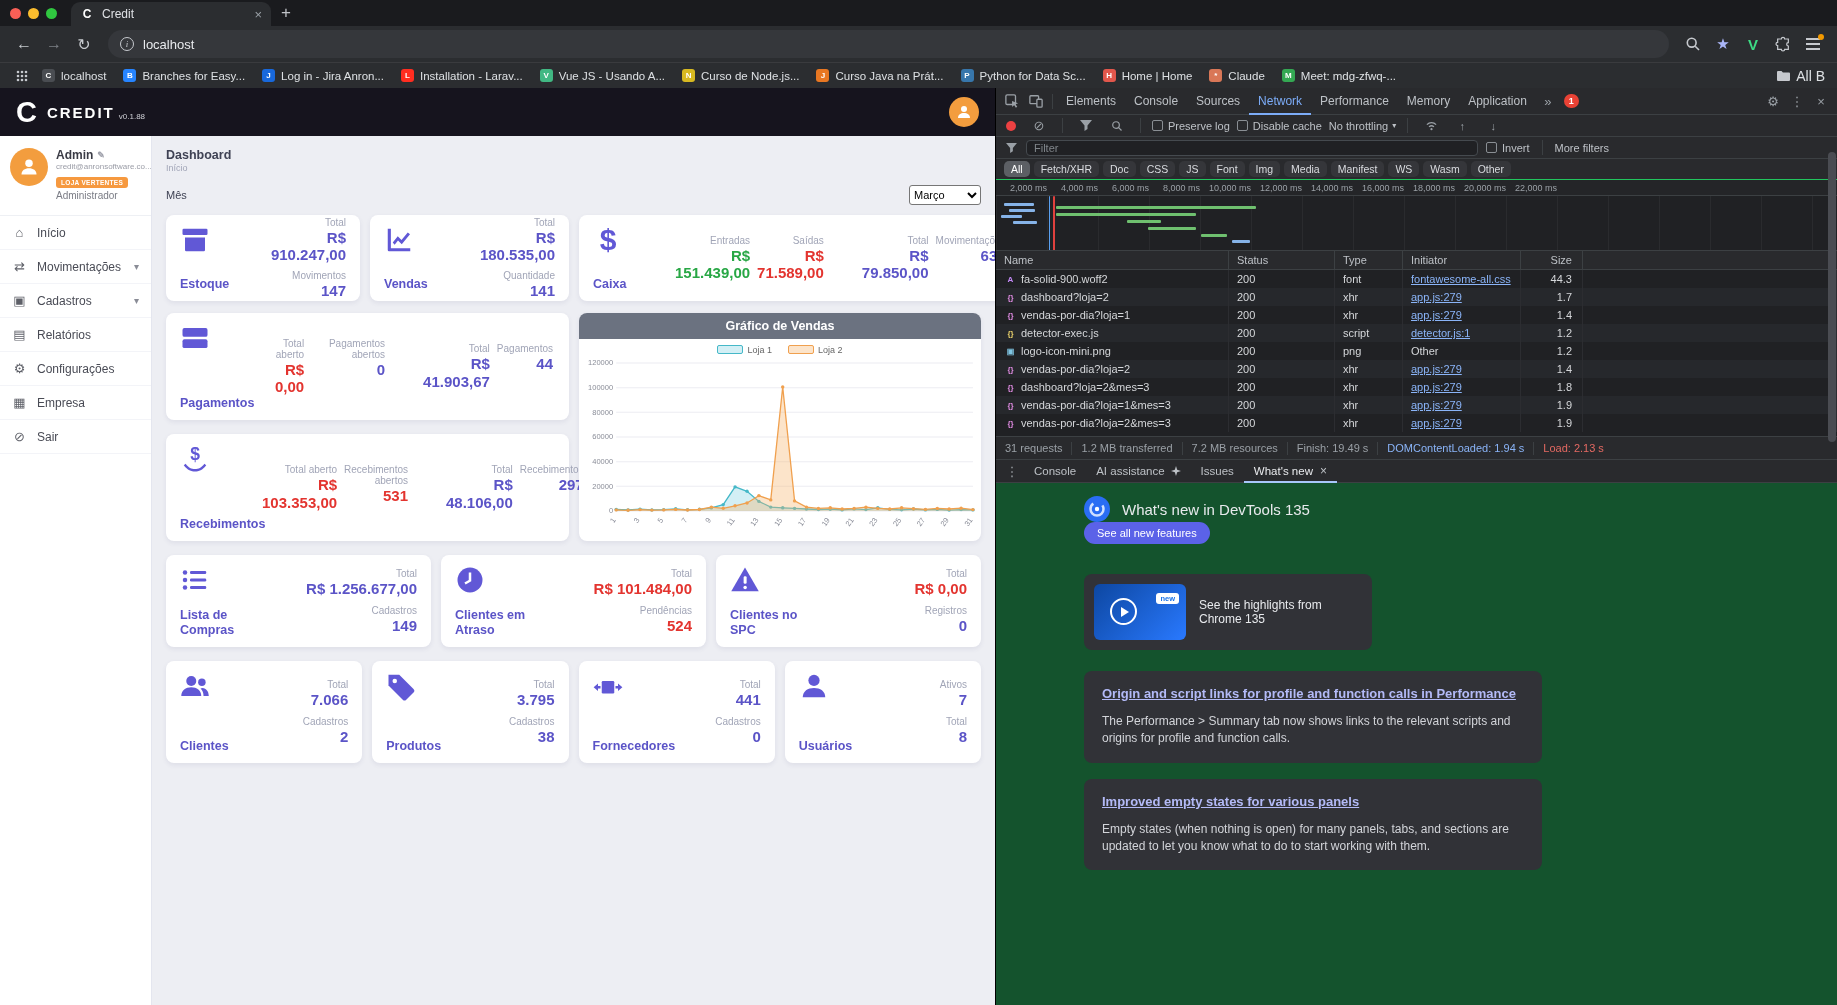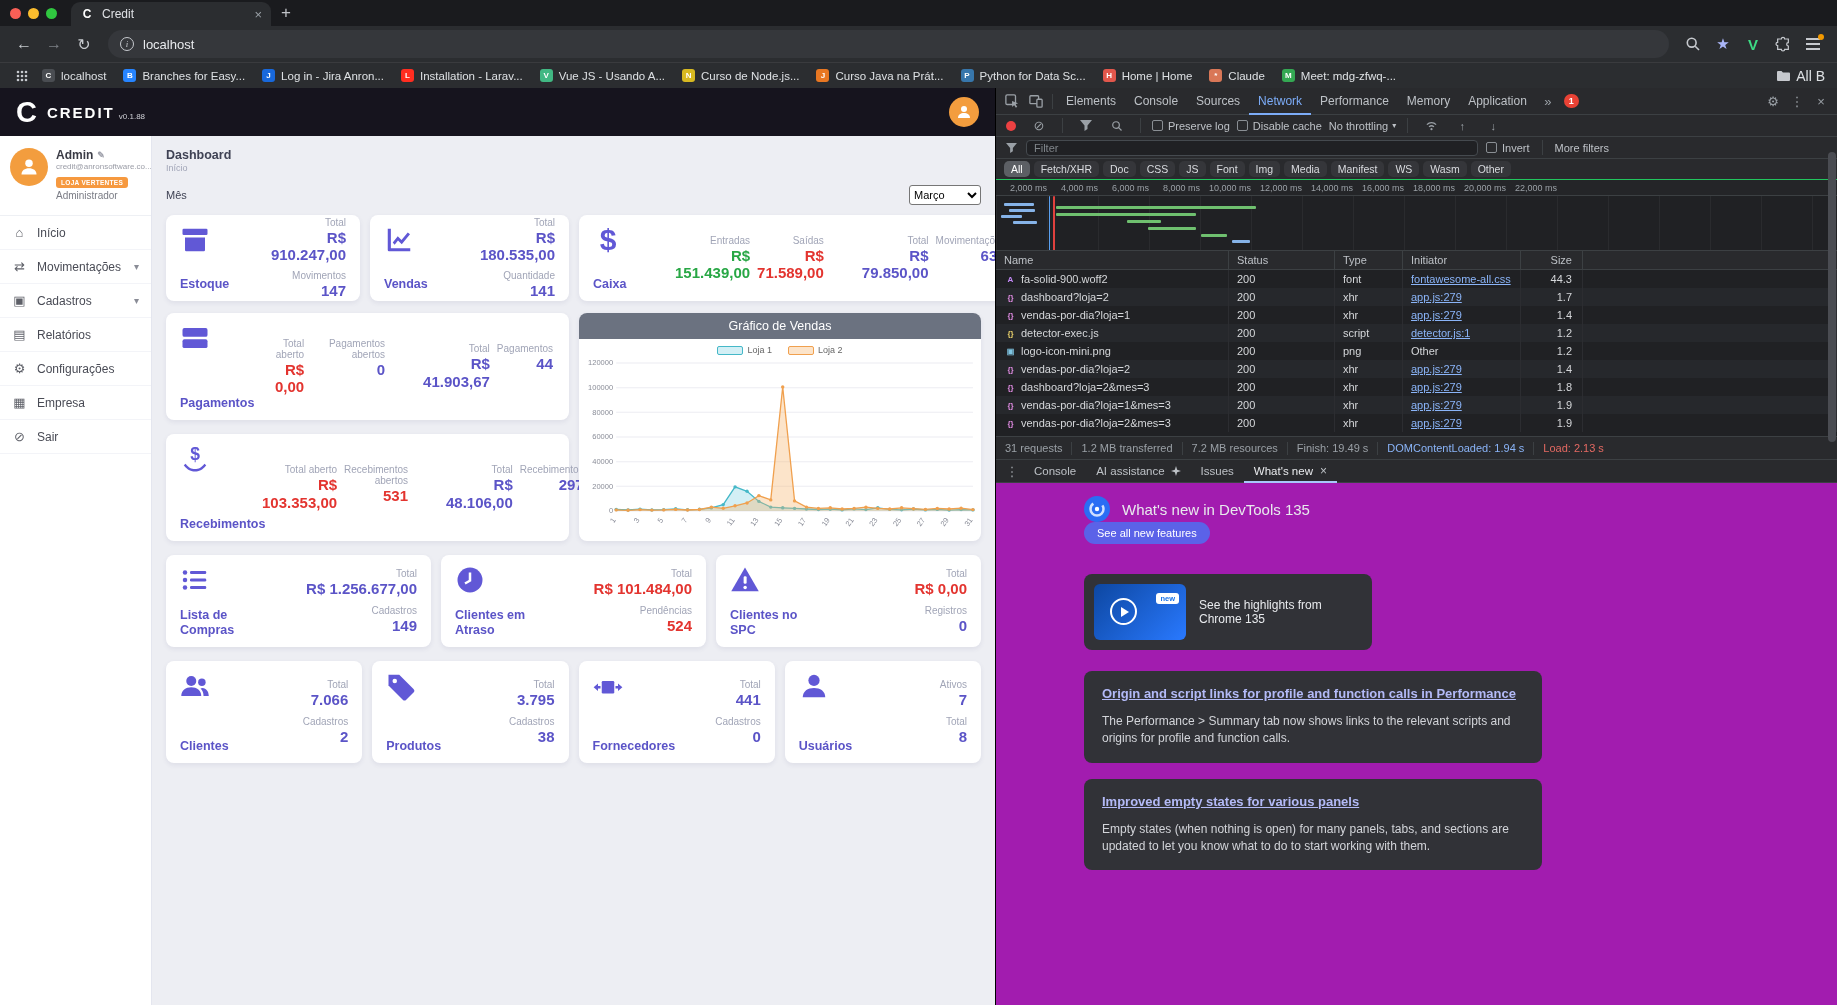--- a/index.html
+++ b/index.html
@@ -68,23 +68,23 @@
 .cicon{width:30px;height:30px}
 .cicon svg{width:30px;height:30px;fill:#6158d6}
 .clabel{font-size:12.5px;color:#5b54c7;font-weight:600;line-height:1.15}
 .cright{margin-left:auto;display:flex;flex-direction:column;justify-content:center;gap:7px;text-align:right}
 .gk{font-size:10px;color:#a1a5b7}
 .gv{font-size:15px;font-weight:800;color:#5b54c7;line-height:1.15;margin-top:1px}
 .gv.red{color:#e3342f}.gv.green{color:#28a745}
 .cduo{margin-left:auto;display:flex;gap:38px;text-align:right;align-items:center;padding-right:2px}
 .cduo .col{display:flex;gap:7px}
 .chartcard{background:#fff;border-radius:8px;box-shadow:0 2px 5px rgba(70,70,120,.09);overflow:hidden;display:flex;flex-direction:column;height:228px}
-.charthead{height:26px;background:#6b7280;color:#fff;font-size:12.5px;font-weight:400;display:flex;align-items:center;justify-content:center;flex:none}
+.charthead{height:26px;background:#6b7280;color:#fff;font-size:12.5px;font-weight:700;display:flex;align-items:center;justify-content:center;flex:none}
 .legend{display:flex;justify-content:center;gap:16px;padding:6px 0 0;font-size:9px;color:#666;align-items:center;flex:none}
-.lgi{display:flex;align-items:center;gap:4px}
+.lgi{display:flex;align-items:flex-start;gap:4px}
 .lg{width:26px;height:9px;border-radius:2px;display:inline-block}
 #sales-chart{flex:1;width:100%}
 
 #devtools{flex:1;min-width:0;background:#202124;border-left:1px solid #000;display:flex;flex-direction:column;color:#9aa0a6;position:relative}
 .dt-tabs{height:27px;background:#292a2d;display:flex;align-items:center;border-bottom:1px solid #3c4043;padding:0 4px;flex:none}
 .dt-ic{width:24px;height:22px;display:flex;align-items:center;justify-content:center;color:#9aa0a6;font-size:13px;flex:none}
 .dt-sep{width:1px;height:15px;background:#3c4043;margin:0 4px;flex:none}
 .dt-tab{padding:0 9px;height:27px;display:flex;align-items:center;color:#bdc1c6;font-size:12px;white-space:nowrap}
 .dt-tab.active{color:#7cacf8;box-shadow:inset 0 -2px 0 #7cacf8}
 .err-badge{background:#e94235;color:#fff;border-radius:8px;min-width:15px;height:14px;font-size:9px;font-weight:700;display:flex;align-items:center;justify-content:center;padding:0 3px;margin-left:4px}
@@ -118,21 +118,21 @@
 .nm{overflow:hidden;text-overflow:ellipsis;white-space:nowrap}
 .lnk{color:#8ab4f8;text-decoration:underline;overflow:hidden;text-overflow:ellipsis;white-space:nowrap}
 .nt-fill{height:4px;background:#202124;flex:none}
 .dt-summary{height:23px;border-top:1px solid #3c4043;background:#292a2d;display:flex;align-items:center;font-size:11px;color:#9aa0a6;flex:none}
 .sm{padding:0 9px;border-right:1px solid #3c4043;height:13px;display:flex;align-items:center;white-space:nowrap}
 .sm.dcl{color:#8ab4f8}.sm.load{color:#e46962;border-right:none}
 .drawer-tabs{height:24px;background:#292a2d;border-top:1px solid #3c4043;border-bottom:1px solid #3c4043;display:flex;align-items:center;padding:0 4px;flex:none}
 .drawer-tab{padding:0 10px;height:24px;display:flex;align-items:center;gap:5px;color:#bdc1c6;font-size:11.5px;white-space:nowrap}
 .drawer-tab.active{color:#e8eaed;box-shadow:inset 0 -2px 0 #a8c7fa}
 .tclose{color:#bdc1c6;font-size:12px;margin-left:2px}
-.whatsnew{flex:1;background:#a21caf;padding:13px 32px 0 88px;overflow:hidden}
+.whatsnew{flex:1;background:#14532d;padding:13px 32px 0 88px;overflow:hidden}
 .wn-head{display:flex;align-items:center;gap:12px}
 .wn-logo{width:26px;height:26px;flex:none}
 .wn-title{font-size:15px;color:#e8eaed}
 .wn-btn{display:inline-block;background:#5b62e8;color:#fff;font-size:11px;padding:5px 13px;border-radius:13px}
 .wn-card{margin-top:30px;width:288px;background:#313237;border-radius:8px;padding:10px 14px 10px 10px;display:flex;align-items:center;gap:13px}
 .wn-tile{width:92px;height:56px;border-radius:6px;background:linear-gradient(135deg,#0d47a1,#2979ff);position:relative;flex:none;display:block}
 .wn-play{position:absolute;left:16px;top:14px;width:27px;height:27px;border:2px solid #fff;border-radius:50%;display:flex;align-items:center;justify-content:center}
 .wn-play::after{content:'';border-left:8px solid #fff;border-top:5px solid transparent;border-bottom:5px solid transparent;margin-left:2px}
 .wn-new{position:absolute;right:7px;top:9px;background:#fff;color:#1a73e8;font-size:7.5px;font-weight:700;padding:1px 4px;border-radius:3px}
 .wn-cardtext{font-size:12px;color:#e8eaed}

